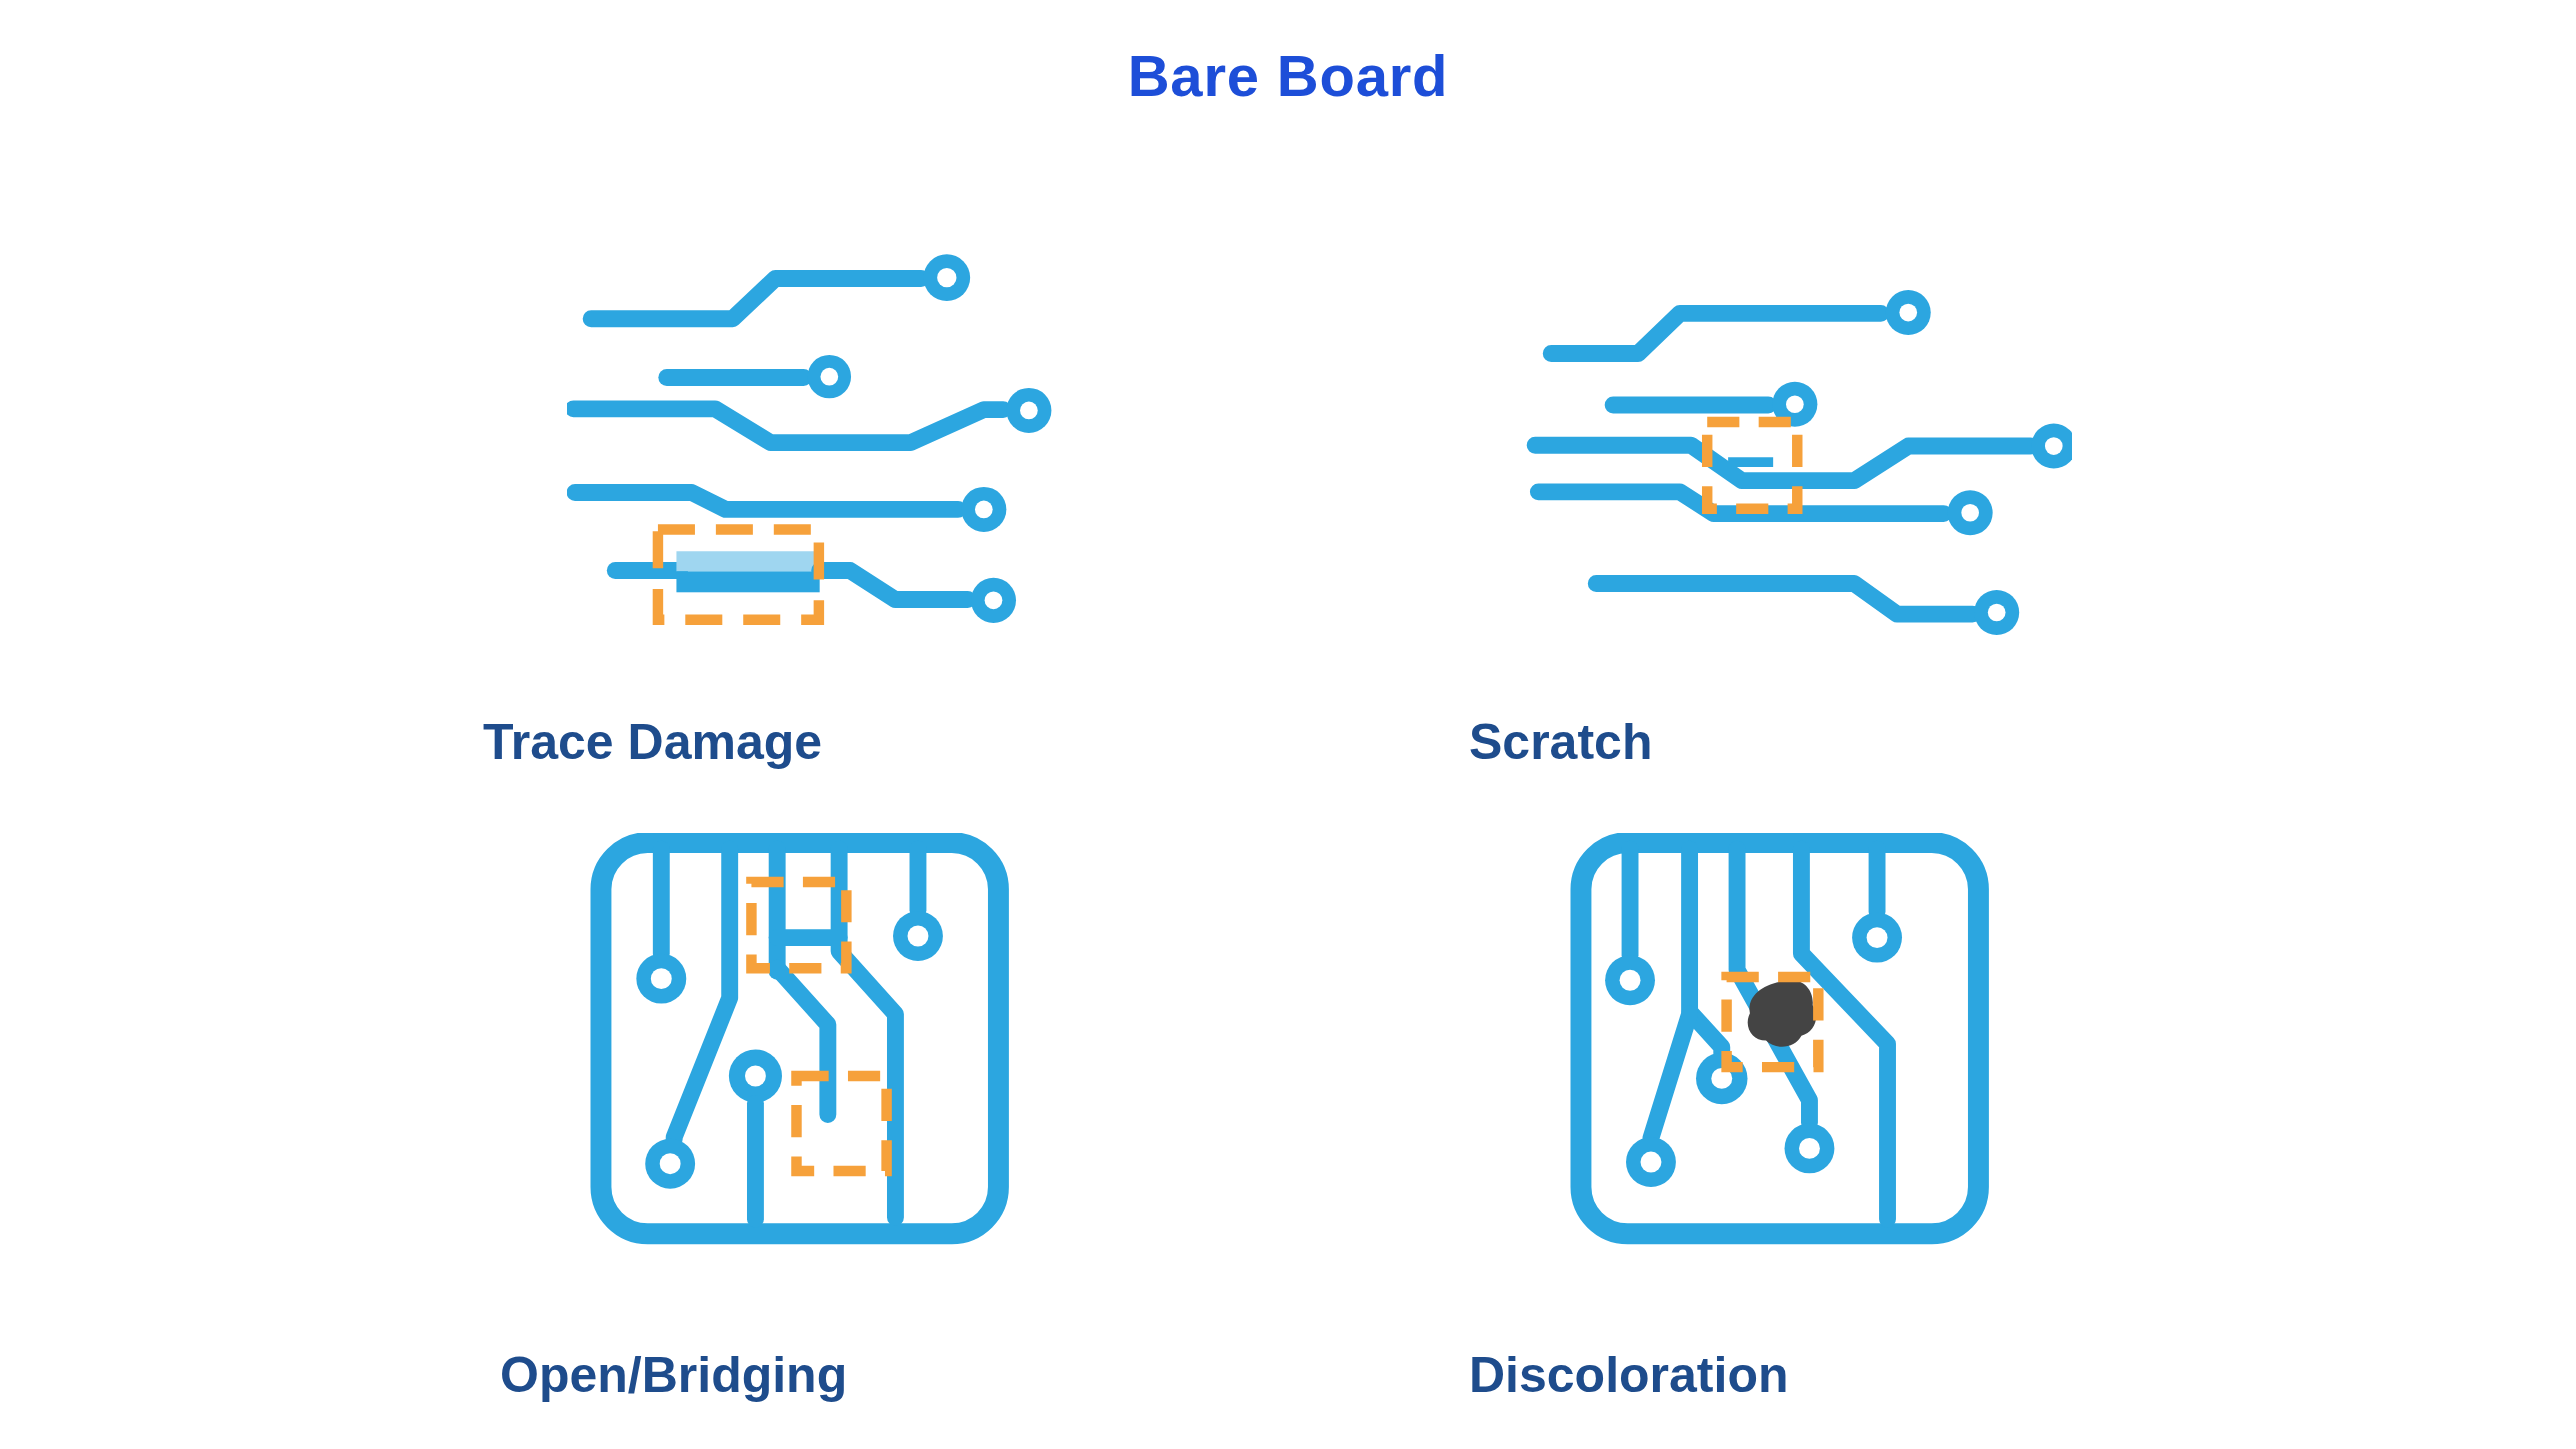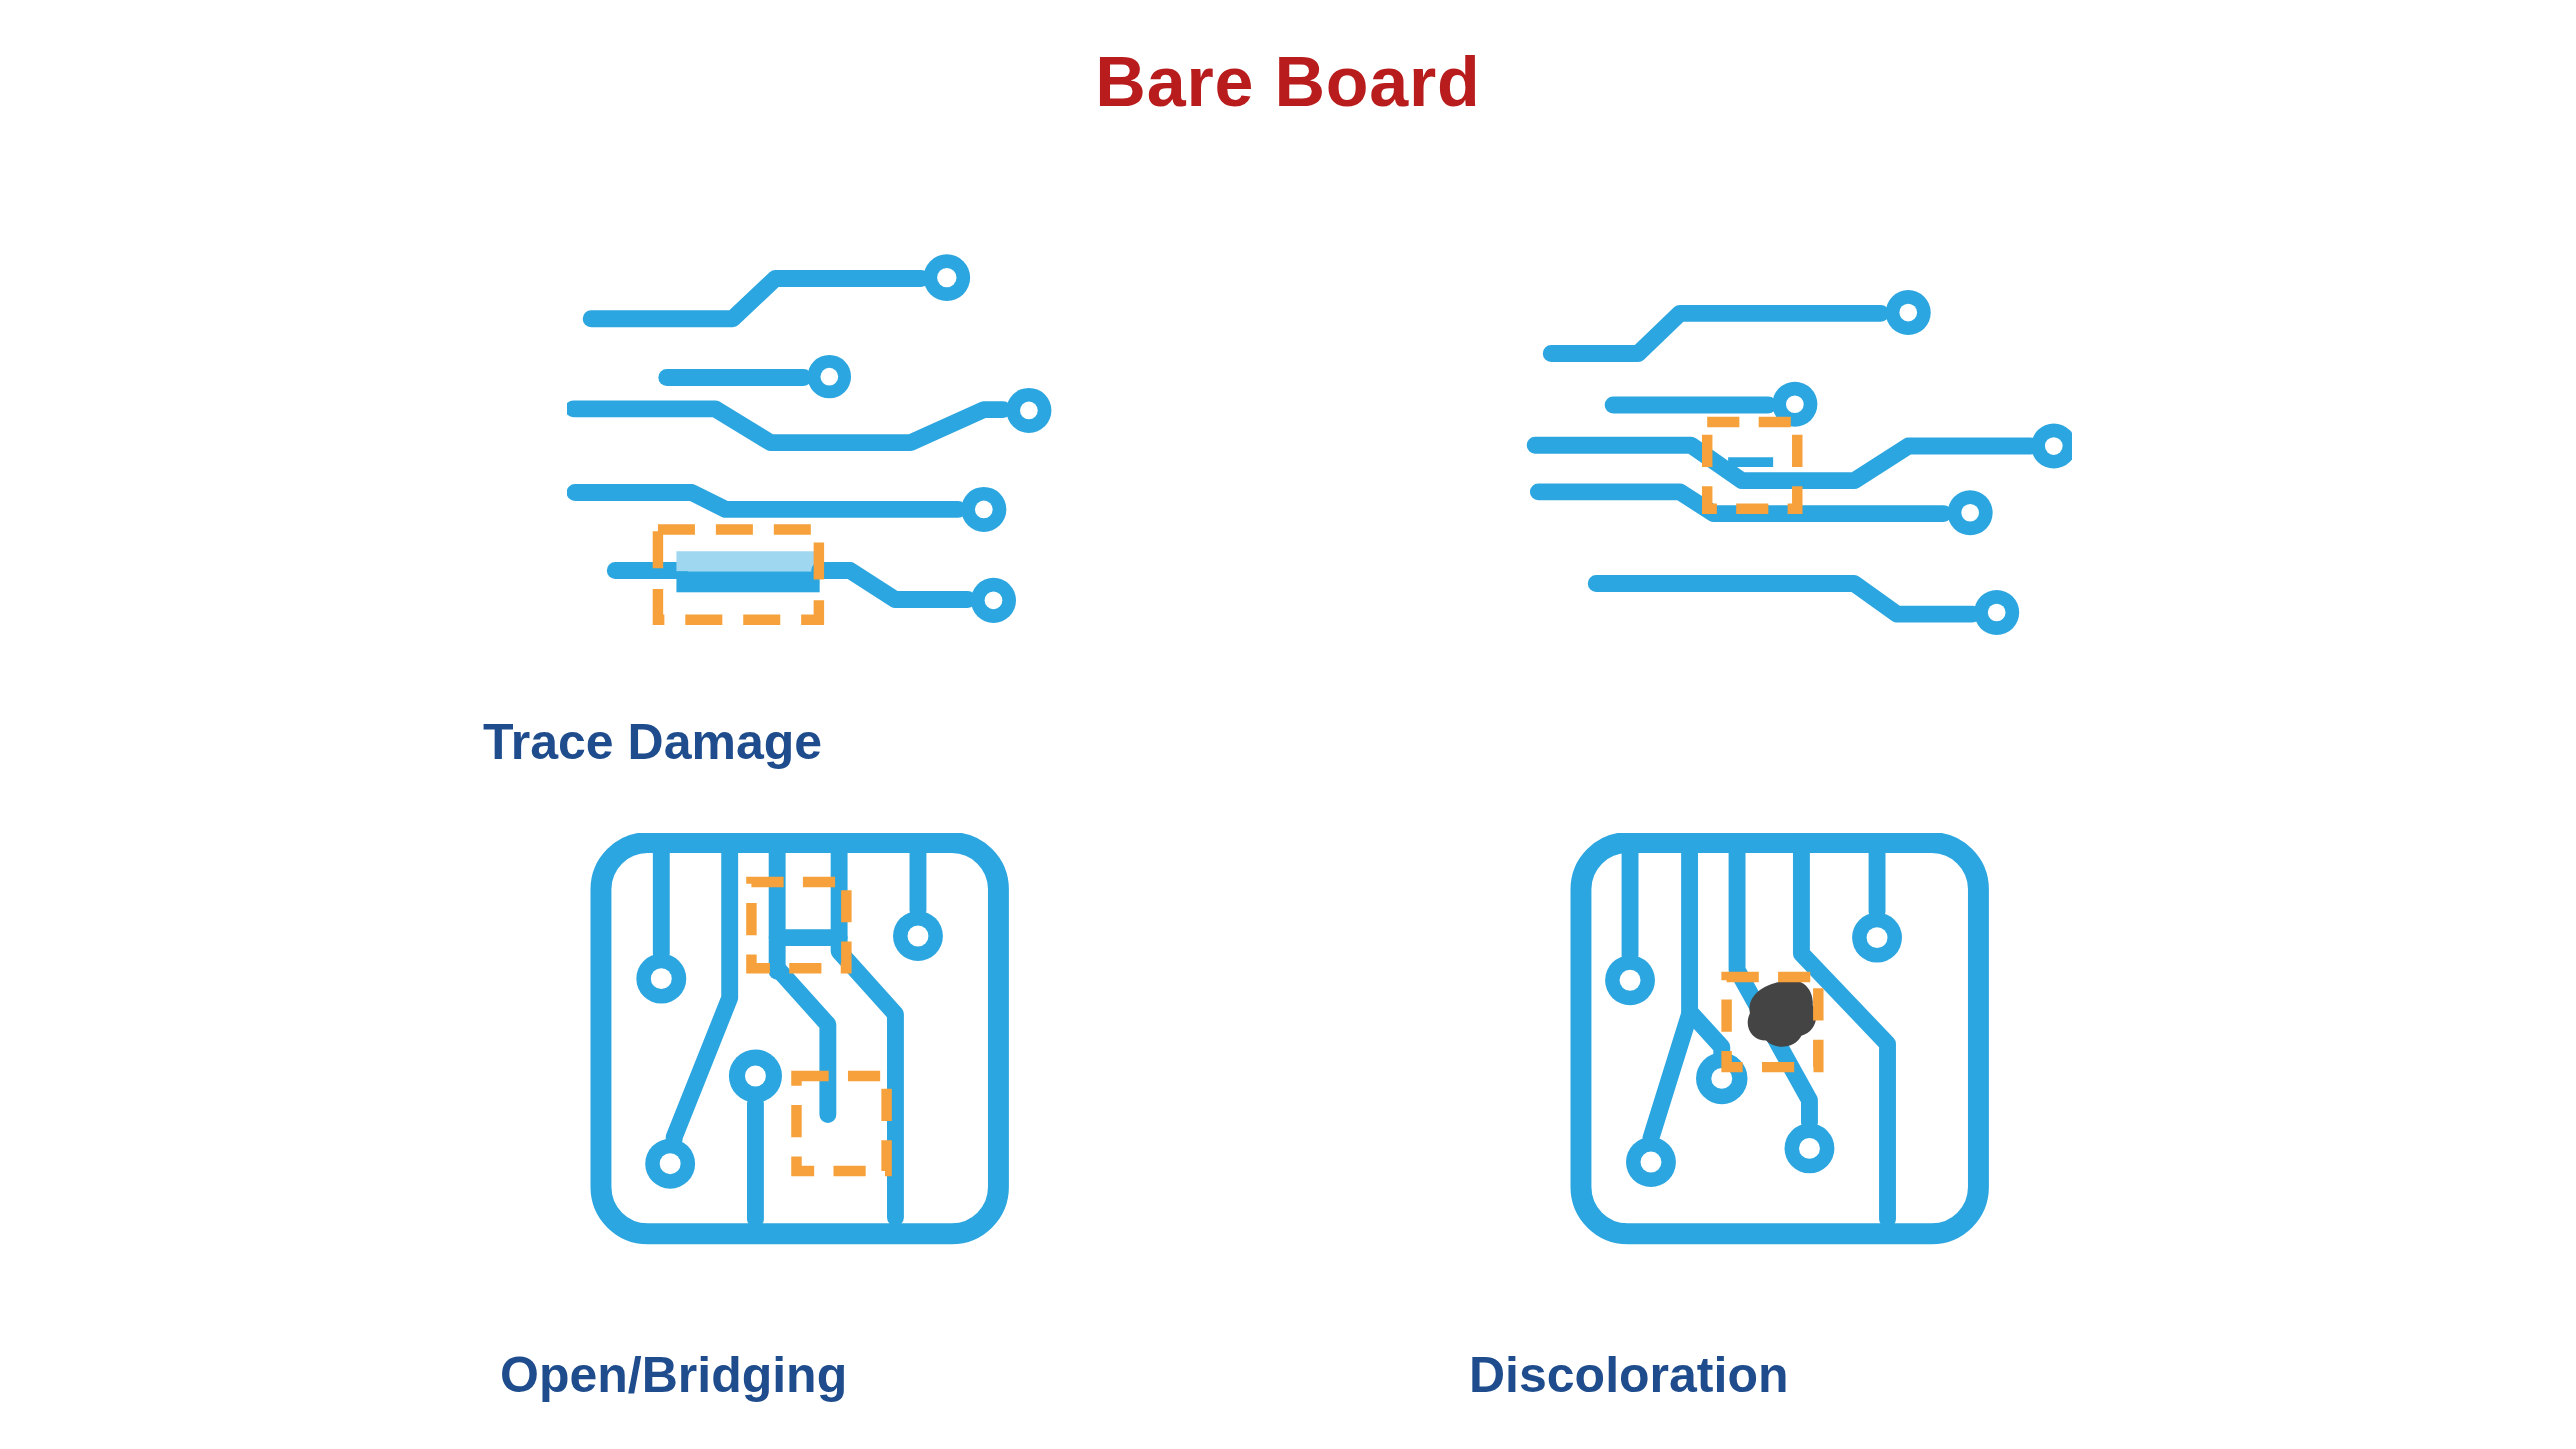--- a/index.html
+++ b/index.html
@@ -16,24 +16,24 @@
     width: 2576px;
     height: 1449px;
     background: #ffffff;
   }
   .page-title {
     position: absolute;
     left: 0;
     top: 42px;
     width: 2576px;
     text-align: center;
-    font-size: 70px;
+    font-size: 58px;
     font-weight: 700;
     letter-spacing: 0.8px;
-    color: #b91c1c;
+    color: #1d4ed8;
   }
   .caption {
     position: absolute;
     width: 628px;
     text-align: left;
     font-size: 50px;
     font-weight: 700;
     color: #1E4C8C;
   }
   .icon-abs { position: absolute; }
@@ -191,17 +191,18 @@
     <path class="blob" d="M 268 184
              C 290 178 306 194 304 214
              C 314 228 306 248 290 252
              C 282 268 258 270 246 258
              C 228 258 218 240 226 224
              C 222 204 240 188 268 184 Z"></path>
     <rect class="hl-box-sm" x="197" y="179" width="114" height="112"></rect>
   </svg>
 
   <div class="caption" style="left:483px; top:713px;">Trace Damage</div>
+  <div class="caption" style="left:1469px; top:713px;">Scratch</div>
   <div class="caption" style="left:500px; top:1346px;">Open/Bridging</div>
   <div class="caption" style="left:1469px; top:1346px;">Discoloration</div>
 
 </div>
 
 
 </body></html>

